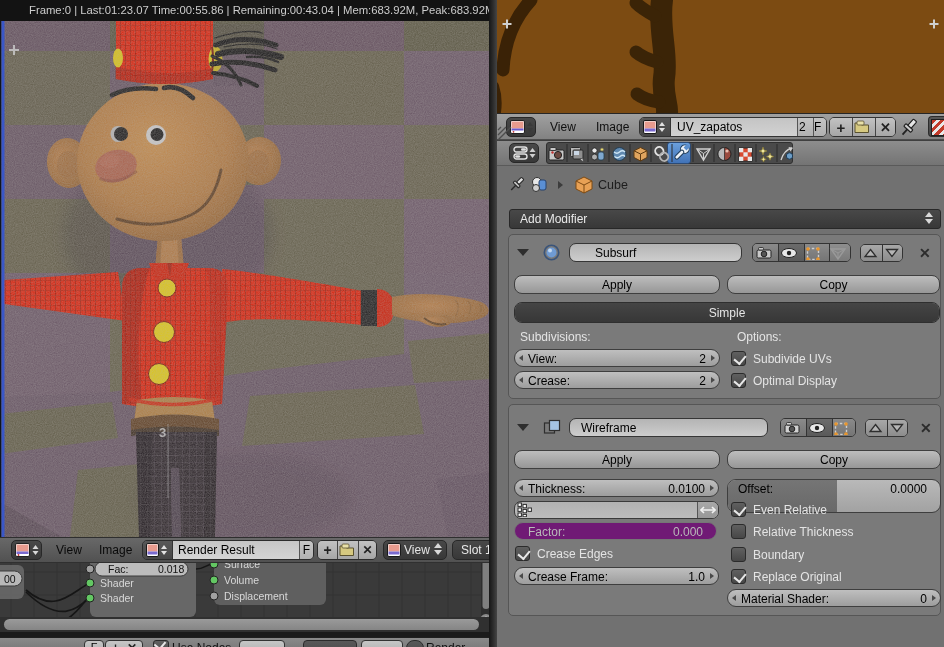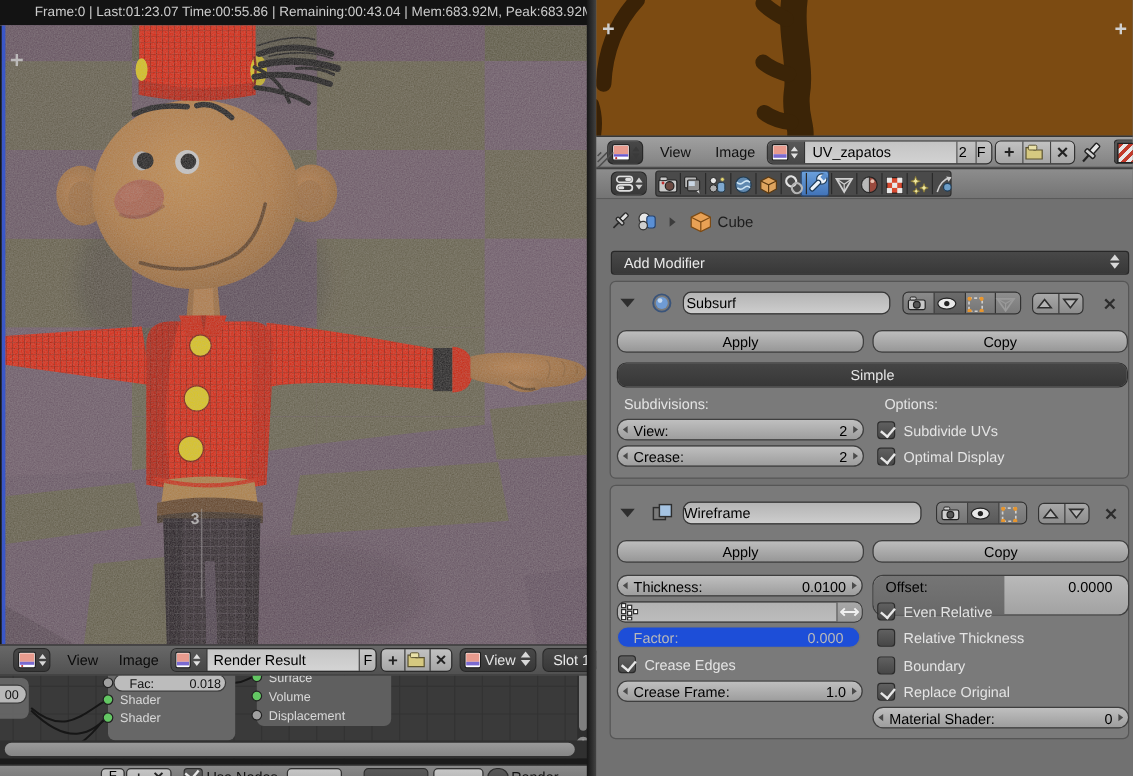--- a/index.html
+++ b/index.html
@@ -497,21 +497,21 @@
 <div class="updn" style="left:925px;top:212px"></div>
 
 <div class="panel" style="top:234px;height:165px"></div>
 <div class="tri-d" style="left:517px;top:249px"></div>
 <svg class="abs" style="left:543px;top:244px" width="17" height="17" viewBox="0 0 17 17">
   <circle cx="8.5" cy="8.5" r="7.2" fill="none" stroke="#3a547a" stroke-width="1.6"></circle>
   <circle cx="8.5" cy="8.5" r="5" fill="#6f9bd4"></circle>
   <circle cx="7" cy="6.5" r="2" fill="#c3d8f0"></circle>
 </svg>
 <div class="fld" style="left:569px;top:243px;width:173px;height:19px">
-    <span style="margin-left:2px">Subsurf</span>
+    <span style="margin-left:25px">Subsurf</span>
   </div>
 
 <div class="abs" style="left:752px;top:243px;width:99px;height:19px;border:1px solid #333;border-radius:5px;box-sizing:border-box;overflow:hidden;display:flex">
   <div style="width:25px;background:linear-gradient(#8a8a8a,#757575);border-right:1px solid #333"></div>
   <div style="width:25px;background:linear-gradient(#6b6b6b,#5a5a5a);border-right:1px solid #333"></div>
   <div style="width:24px;background:linear-gradient(#8a8a8a,#757575);border-right:1px solid #333"></div>
   <div style="flex:1;background:linear-gradient(#8e8e8e,#7a7a7a)"></div>
 </div>
 <svg class="abs" style="left:755px;top:246px" width="95" height="14" viewBox="0 0 95 14">
   <g>
@@ -573,21 +573,21 @@
 <div class="chk on" style="left:731px;top:373px"></div>
 <div class="lbl" style="left:753px;top:374px">Optimal Display</div>
 
 <div class="panel" style="top:404px;height:212px"></div>
 <div class="tri-d" style="left:517px;top:424px"></div>
 <svg class="abs" style="left:543px;top:419px" width="18" height="18" viewBox="0 0 18 18">
   <rect x="1.5" y="4" width="10" height="10" fill="#7a7a7a" stroke="#2e2e2e" stroke-width="1.2"></rect>
   <rect x="6.5" y="1.5" width="10" height="10" fill="#a5c3e2" stroke="#2e2e2e" stroke-width="1.2"></rect>
 </svg>
 <div class="fld" style="left:569px;top:418px;width:199px;height:19px">
-    <span style="">Wireframe</span>
+    <span style="margin-left:11px">Wireframe</span>
   </div>
 <div class="abs" style="left:780px;top:418px;width:76px;height:19px;border:1px solid #333;border-radius:5px;box-sizing:border-box;overflow:hidden;display:flex">
   <div style="width:25px;background:linear-gradient(#8a8a8a,#757575);border-right:1px solid #333"></div>
   <div style="width:25px;background:linear-gradient(#6b6b6b,#5a5a5a);border-right:1px solid #333"></div>
   <div style="flex:1;background:linear-gradient(#8a8a8a,#757575)"></div>
 </div>
 <svg class="abs" style="left:783px;top:421px" width="72" height="14" viewBox="0 0 72 14">
   <g>
     <rect x="2" y="4" width="14" height="8" rx="1.5" fill="#d0d0d0" stroke="#222"></rect>
     <circle cx="9" cy="8" r="2.8" fill="#555" stroke="#222"></circle>
@@ -642,21 +642,21 @@
     <rect x="1" y="1" width="3.4" height="3.4"></rect>
       <rect x="6" y="2.4" width="3.4" height="3.4"></rect>
       <rect x="1" y="6" width="3.4" height="3.4"></rect>
       <rect x="6" y="7.4" width="3.4" height="3.4"></rect>
       <rect x="11" y="6" width="3.4" height="3.4"></rect>
       <rect x="1" y="11" width="3.4" height="3.4"></rect>
       <rect x="6" y="12.4" width="3.4" height="2.4"></rect>
   </g>
 </svg>
 
-<div class="abs" style="left:514px;top:522px;width:203px;height:18px;background:#1d4ed8;border:1px solid #767676;border-radius:9px;box-sizing:border-box;color:#b9b9b9">
+<div class="abs" style="left:514px;top:522px;width:203px;height:18px;background:#701a75;border:1px solid #767676;border-radius:9px;box-sizing:border-box;color:#b9b9b9">
   <span style="position:absolute;left:13px;top:2px">Factor:</span>
     <span style="position:absolute;right:13px;top:2px">0.000</span>
 </div>
 <div class="chk on" style="left:515px;top:546px"></div>
 <div class="lbl" style="left:537px;top:547px">Crease Edges</div>
 <div class="sld" style="left:514px;top:567px;width:205px;height:18px">
   <div class="arl"></div>
     <div class="arr"></div>
   <span class="t">Crease Frame:</span>
     <span class="v">1.0</span>

